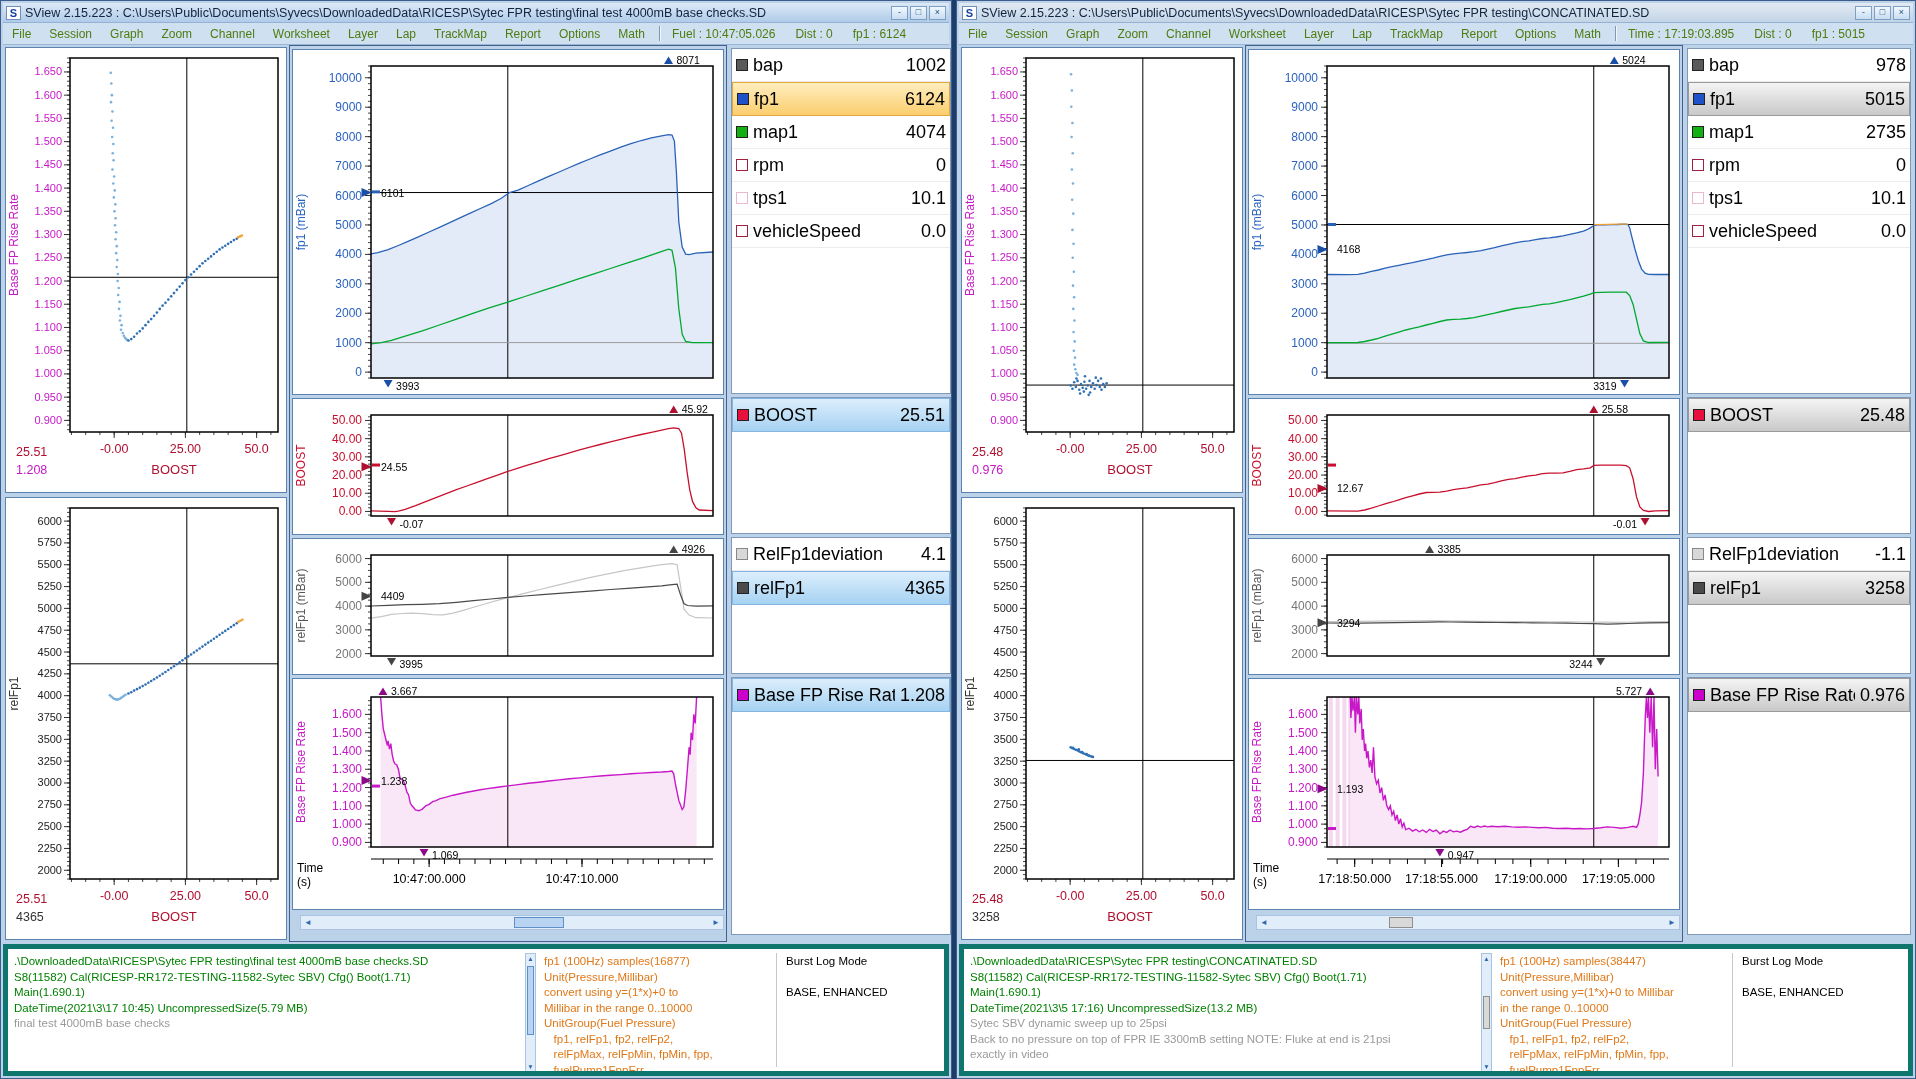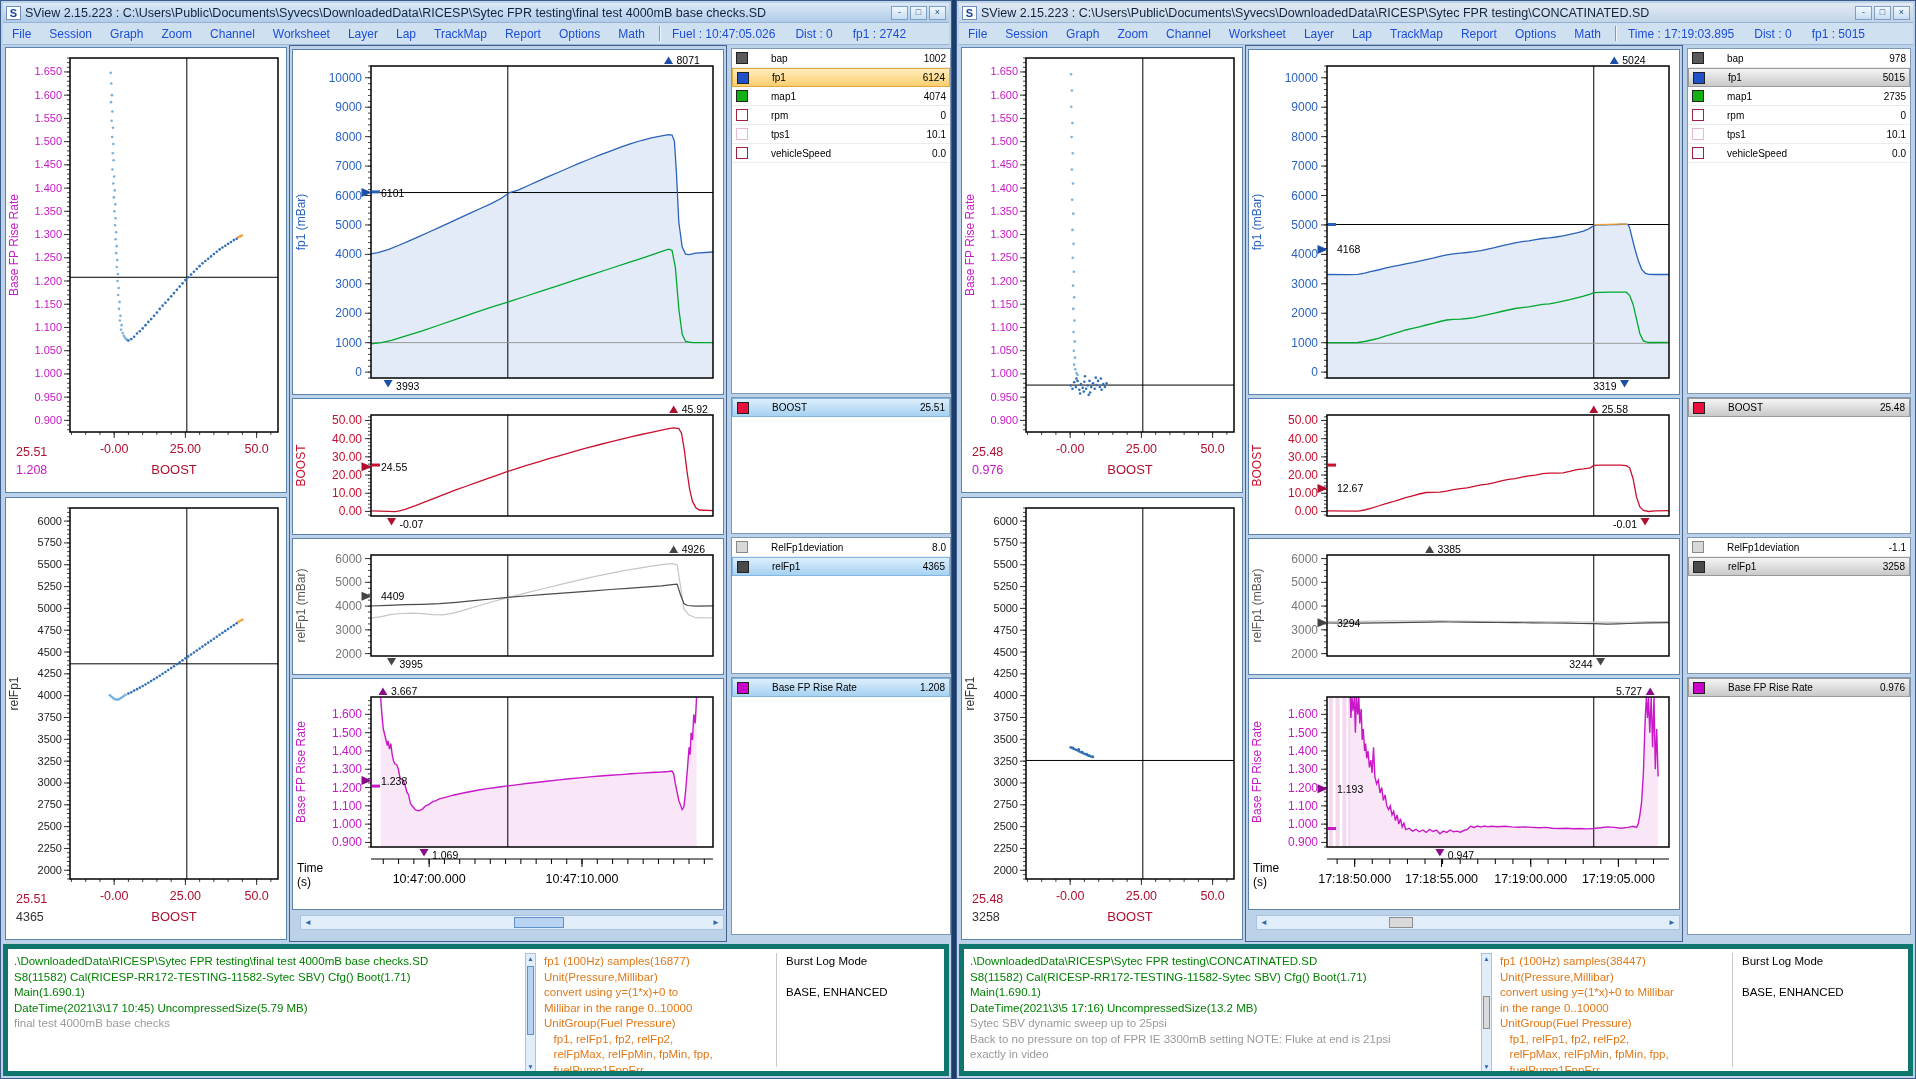--- a/index.html
+++ b/index.html
@@ -7,30 +7,30 @@
 body{background:#1c3c6a;position:relative;font-family:"Liberation Sans",sans-serif;overflow:hidden;}
 .win{position:absolute;top:0;height:1079px;background:#bcd2e8;border:1px solid #3c5c8c;display:flex;flex-direction:column;padding:2px;}
 #win-left{left:0;width:952px;}
 #win-right{left:956px;width:960px;}
 .titlebar{height:20px;flex:0 0 20px;display:flex;align-items:center;gap:4px;background:linear-gradient(#dce9f7,#b0cbe8);padding:0 3px;border-bottom:1px solid #93b2d4;}
 .inactive .titlebar{background:linear-gradient(#e2eaf3,#c2d4e6);}
 .appicon{width:15px;height:14px;background:#fff;border:1px solid #6d90bd;color:#1545a0;font-weight:bold;font-size:11px;line-height:12px;text-align:center;flex:0 0 15px;}
 .apptitle{font-size:12.5px;color:#10233f;white-space:nowrap;overflow:hidden;flex:1;}
 .wbtns{display:flex;gap:2px;}
 .wbtn{width:17px;height:14px;border:1px solid #7e9fc4;background:linear-gradient(#f2f8fd,#c8ddf2);font-size:9px;line-height:11px;text-align:center;color:#23507e;cursor:default;}
-.menubar{height:22px;flex:0 0 22px;display:flex;align-items:center;background:#cfe0f0;border-bottom:1px solid #9ab6d6;font-size:12px;color:#1d4ed8;}
+.menubar{height:22px;flex:0 0 22px;display:flex;align-items:center;background:#cfe0f0;border-bottom:1px solid #9ab6d6;font-size:12px;color:#4d7c0f;}
 .mitem{padding:3px 9px;}
 .msep{width:0;height:15px;border-left:1px solid #8098b8;border-right:1px solid #f0f6fc;margin:0 5px;}
 .statustext{font-size:12px;padding:0 6px;white-space:nowrap;display:flex;gap:20px;}
 .content{position:relative;flex:0 0 897px;}
 .panel{position:absolute;background:#fff;border:1px solid #5c83b0;overflow:hidden;}
 .chartgroup{position:absolute;border:1px solid #44608c;background:#bcd2e8;}
 .chart svg{display:block;overflow:visible;}
 .legendpanel{position:absolute;background:#fff;border:1px solid #8098b8;overflow:hidden;}
-.lrow{display:flex;align-items:center;height:19px;padding:2px 4px;border-bottom:1px solid #ececec;font-size:10px;gap:23px;color:#000;}
+.lrow{display:flex;align-items:center;height:19px;padding:16px 4px;border-bottom:1px solid #ececec;font-size:18px;gap:5px;color:#000;}
 .chip{width:12px;height:12px;border:1px solid #222;flex:0 0 12px;}
 .llab{flex:1;white-space:nowrap;overflow:hidden;}
 .lval{white-space:nowrap;}
 .hl-orange{background:linear-gradient(#ffedbe,#fbce6e);border:1px solid #e2a83c;}
 .hl-blue{background:linear-gradient(#dceefc,#a6d2f2);border:1px solid #84b4e0;}
 .hl-gray{background:linear-gradient(#f4f4f4,#c9c9c9);border:1px solid #9a9a9a;}
 .hscroll{position:absolute;height:15px;background:#e2edfa;border:1px solid #a8c4e2;}
 .sbarrow{position:absolute;top:0;width:14px;height:13px;font-size:8px;color:#3068b0;text-align:center;line-height:13px;}
 .sbarrow.left{left:0}.sbarrow.right{right:0}
 .sbthumb{position:absolute;top:1px;height:11px;background:#b8d4f2;border:1px solid #6090c8;}
@@ -72,21 +72,21 @@
         <span class="mitem">Lap</span>
         <span class="mitem">TrackMap</span>
         <span class="mitem">Report</span>
         <span class="mitem">Options</span>
         <span class="mitem">Math</span>
       </span>
     <span class="msep"></span>
     <span class="statustext">
       <span>Fuel : 10:47:05.026</span>
       <span>Dist : 0</span>
-      <span>fp1 : 2742</span>
+      <span>fp1 : 6124</span>
     </span>
   </div>
   <div class="content">
     <div class="panel chart" style="left:2px;top:2px;width:282px;height:446px">
         <svg width="280" height="444">
           <rect x="64" y="10" width="208" height="374" fill="#fff"></rect>
           <line x1="61" y1="381.67701863354034" x2="64" y2="381.67701863354034" stroke="#444"></line>
           <line x1="61" y1="377.0310559006211" x2="64" y2="377.0310559006211" stroke="#444"></line>
           <line x1="61" y1="372.3850931677018" x2="64" y2="372.3850931677018" stroke="#444"></line>
           <line x1="61" y1="367.7391304347826" x2="64" y2="367.7391304347826" stroke="#444"></line>
@@ -852,21 +852,21 @@
         <div class="lrow hl-blue">
           <span class="chip" style="background: rgb(232, 16, 60); border-color: rgb(34, 34, 34);"></span>
           <span class="llab">BOOST</span>
           <span class="lval">25.51</span>
         </div>
       </div>
     <div class="legendpanel" style="left:728px;top:492px;width:220px;height:137px">
         <div class="lrow">
           <span class="chip" style="background: rgb(216, 216, 216); border-color: rgb(136, 136, 136);"></span>
           <span class="llab">RelFp1deviation</span>
-          <span class="lval">8.0</span>
+          <span class="lval">4.1</span>
         </div>
         <div class="lrow hl-blue">
           <span class="chip" style="background: rgb(74, 74, 74); border-color: rgb(34, 34, 34);"></span>
           <span class="llab">relFp1</span>
           <span class="lval">4365</span>
         </div>
       </div>
     <div class="legendpanel" style="left:728px;top:632px;width:220px;height:258px">
         <div class="lrow hl-blue">
           <span class="chip" style="background: rgb(204, 0, 204); border-color: rgb(34, 34, 34);"></span>

